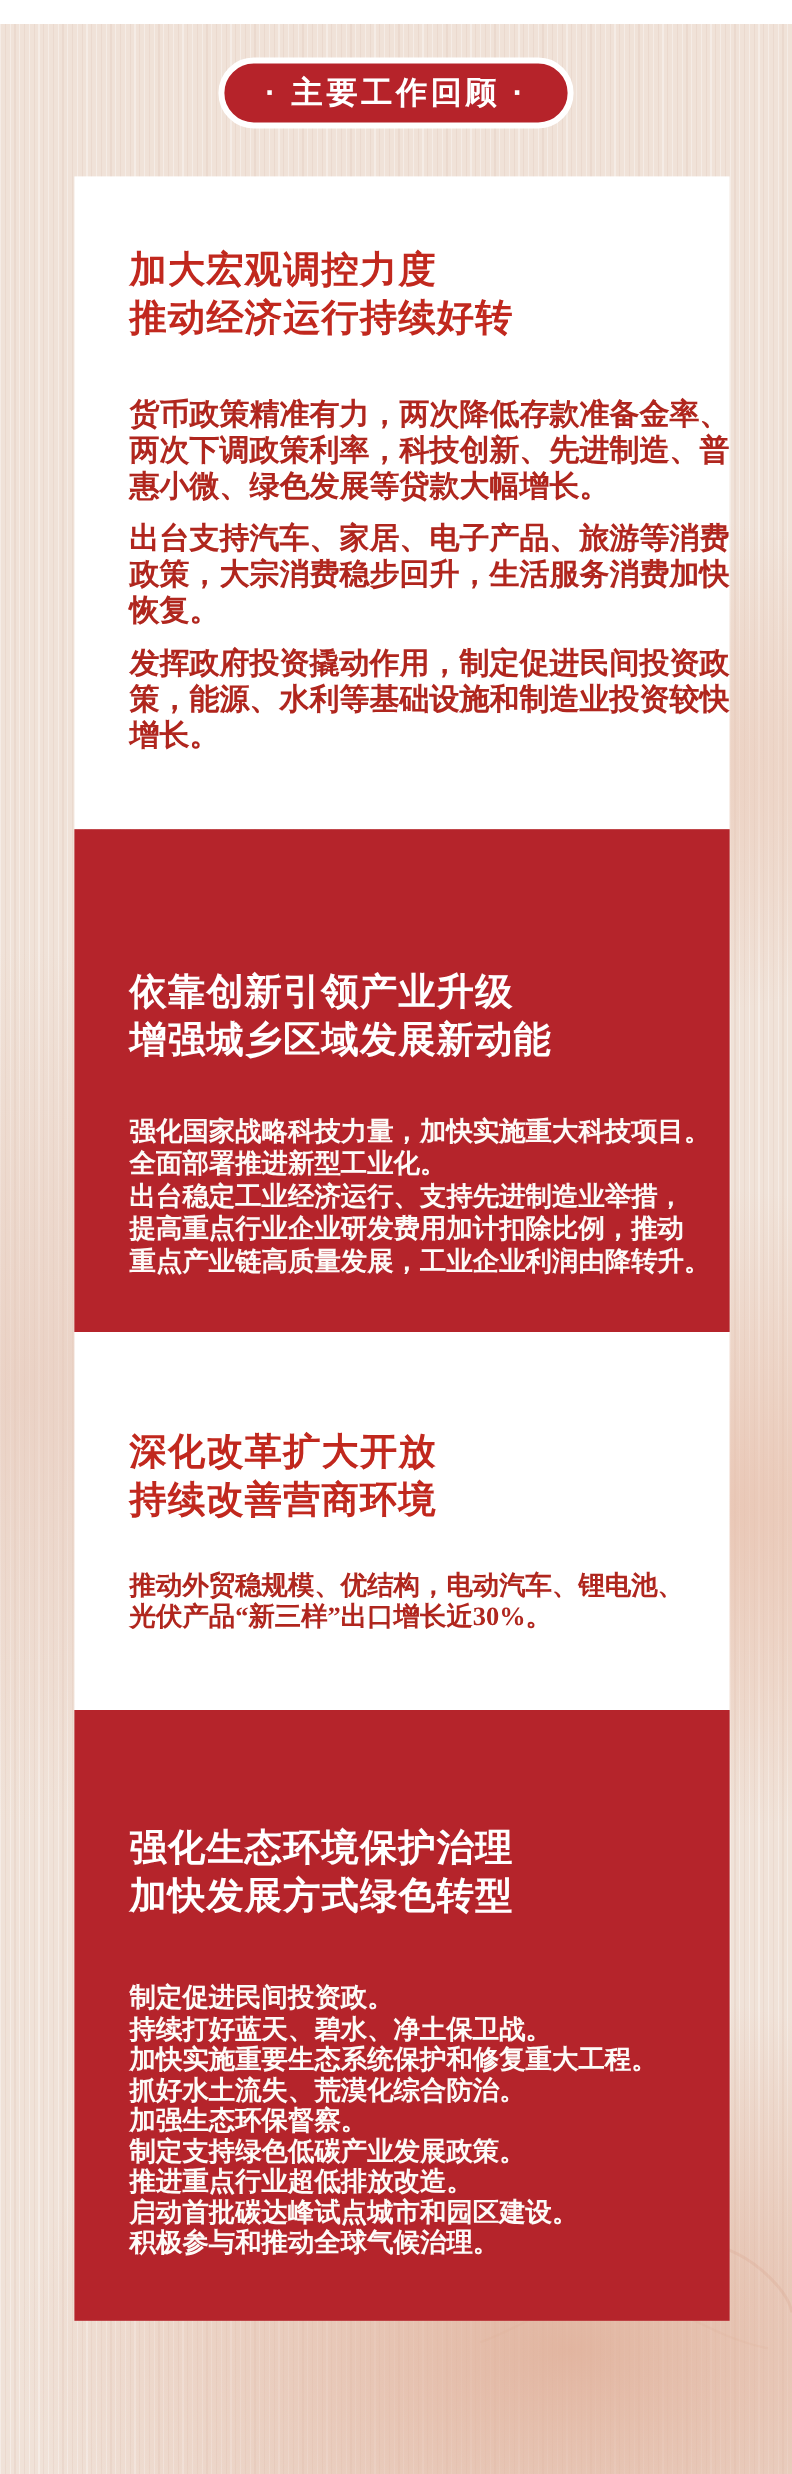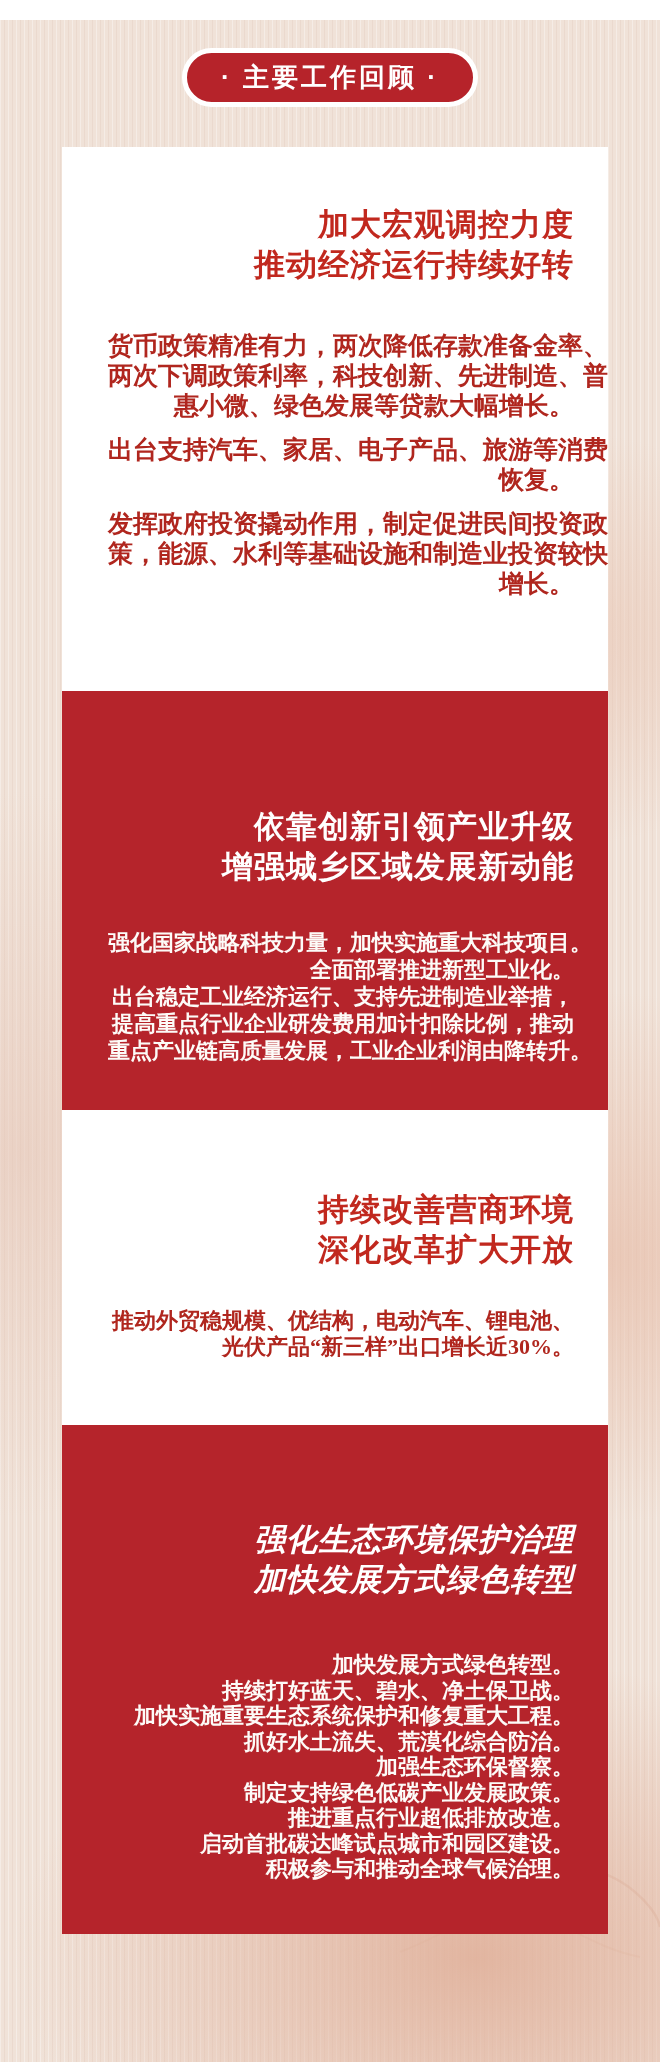--- a/index.html
+++ b/index.html
@@ -33,21 +33,20 @@
     font-size:26px;
     font-weight:bold;
     letter-spacing:3px;
     line-height:29px;
     white-space:nowrap;
   }
   .column{
     position:relative;
     margin:40px 0 0 62px;
     width:442px;
-    text-align:right;
   }
   .card{box-sizing:border-box;width:546px;padding-left:46px;padding-right:34px;}
   .card.light{background:#ffffff;}
   .card.red{background:var(--card-red);}
   .heading{margin:0;}
   .hline{
     display:block;
     font-size:31px;
     line-height:40px;
     font-weight:bold;
@@ -74,21 +73,21 @@
 
   .s1{height:419px;padding-top:116px;}
   .s1 .heading{margin-bottom:42px;}
   .s1 .line{font-size:22px;line-height:27px;}
 
   .s2{height:315px;padding-top:80px;}
   .s2 .heading{margin-bottom:38px;}
   .s2 .line{font-size:22px;line-height:26px;}
 
   .s3{height:509px;padding-top:95px;}
-  .s3 .heading{margin-bottom:52px;font-style:italic;}
+  .s3 .heading{margin-bottom:52px;}
   .s3 .line{font-size:22px;line-height:25.5px;}
 </style>
 </head>
 <body>
 
 <div class="page">
 
   <svg class="bg-art" width="320" height="300" viewBox="0 0 320 300" fill="none">
     <path d="M0 170 C40 150 70 110 95 78 C110 60 125 50 140 62 C160 78 175 110 200 128 C230 150 260 140 295 170 C310 183 318 195 320 205" stroke="#d6a088" stroke-width="2.5" opacity="0.55"></path>
     <path d="M60 230 C100 215 140 185 180 190 C220 195 250 225 300 235" stroke="#ddac94" stroke-width="2" opacity="0.4"></path>
@@ -106,20 +105,21 @@
         <span class="hline">加大宏观调控力度</span>
         <span class="hline">推动经济运行持续好转</span>
       </h2>
       <div class="para">
         <div class="line">货币政策精准有力，两次降低存款准备金率、</div>
         <div class="line">两次下调政策利率，科技创新、先进制造、普</div>
         <div class="line">惠小微、绿色发展等贷款大幅增长。</div>
       </div>
       <div class="para">
         <div class="line">出台支持汽车、家居、电子产品、旅游等消费</div>
+        <div class="line">政策，大宗消费稳步回升，生活服务消费加快</div>
         <div class="line">恢复。</div>
       </div>
       <div class="para">
         <div class="line">发挥政府投资撬动作用，制定促进民间投资政</div>
         <div class="line">策，能源、水利等基础设施和制造业投资较快</div>
         <div class="line">增长。</div>
       </div>
     </section>
 
     <section class="card red s1">
@@ -131,36 +131,36 @@
         <div class="line">强化国家战略科技力量，加快实施重大科技项目。</div>
         <div class="line">全面部署推进新型工业化。</div>
         <div class="line">出台稳定工业经济运行、支持先进制造业举措，</div>
         <div class="line">提高重点行业企业研发费用加计扣除比例，推动</div>
         <div class="line">重点产业链高质量发展，工业企业利润由降转升。</div>
       </div>
     </section>
 
     <section class="card light s2">
       <h2 class="heading">
+        <span class="hline">深化改革扩大开放</span>
         <span class="hline">持续改善营商环境</span>
-        <span class="hline">深化改革扩大开放</span>
       </h2>
       <div class="para">
         <div class="line">推动外贸稳规模、优结构，电动汽车、锂电池、</div>
         <div class="line">光伏产品“新三样”出口增长近30%。</div>
       </div>
     </section>
 
     <section class="card red s3">
       <h2 class="heading">
         <span class="hline">强化生态环境保护治理</span>
         <span class="hline">加快发展方式绿色转型</span>
       </h2>
       <div class="para">
-        <div class="line">加快发展方式绿色转型。</div>
+        <div class="line">制定促进民间投资政。</div>
         <div class="line">持续打好蓝天、碧水、净土保卫战。</div>
         <div class="line">加快实施重要生态系统保护和修复重大工程。</div>
         <div class="line">抓好水土流失、荒漠化综合防治。</div>
         <div class="line">加强生态环保督察。</div>
         <div class="line">制定支持绿色低碳产业发展政策。</div>
         <div class="line">推进重点行业超低排放改造。</div>
         <div class="line">启动首批碳达峰试点城市和园区建设。</div>
         <div class="line">积极参与和推动全球气候治理。</div>
       </div>
     </section>

